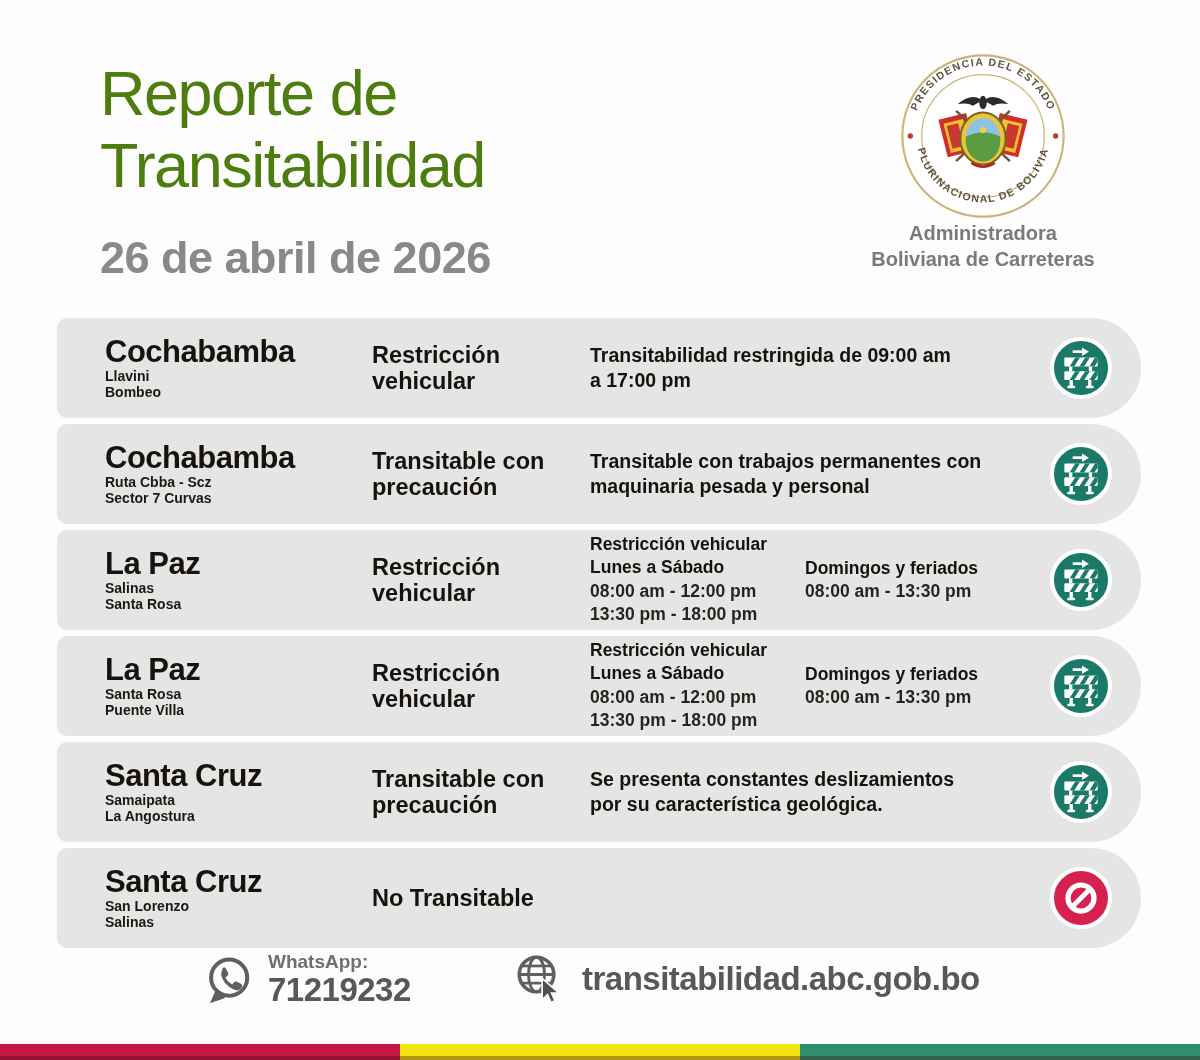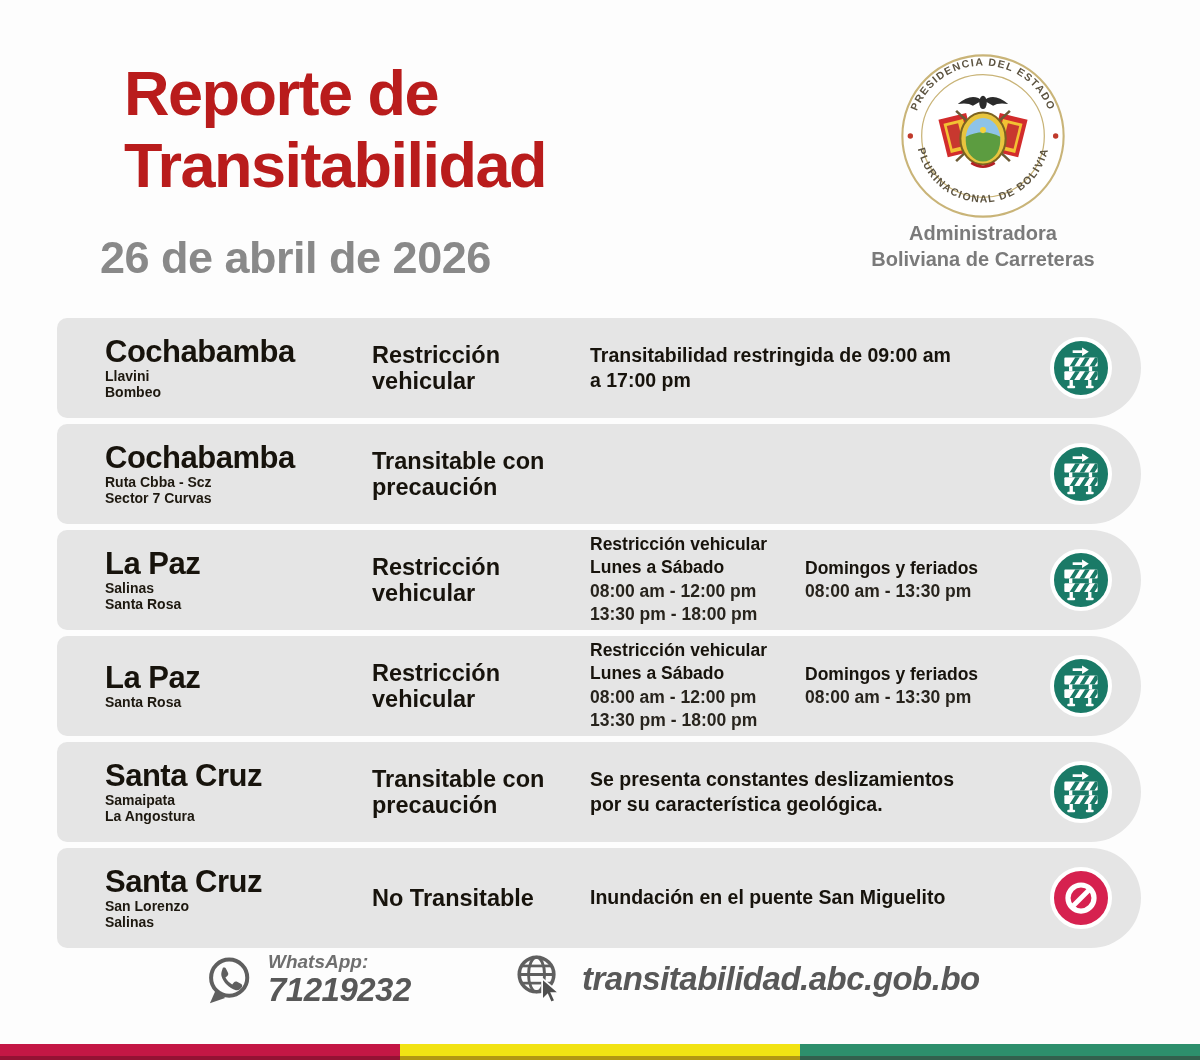--- a/index.html
+++ b/index.html
@@ -6,22 +6,22 @@
   html,body { background:#e9e9e9; }
   .page {
     position:relative; width:1200px; height:1060px; overflow:hidden;
     background:#fdfdfd;
     font-family:"Liberation Sans", sans-serif;
     margin:0 auto;
   }
   
   .title-block { position:absolute; left:100px; top:58px; }
   .title-line {
-    font-size:63px; font-weight:bold; color:#b91c1c;
-    line-height:1.14; letter-spacing:-1.5px;margin-left:24px;
+    font-size:63px; font-weight:normal; color:#4d7c0f;
+    line-height:1.14; letter-spacing:-1.5px;
   }
   .date-line {
     margin-top:30px; font-size:45px; font-weight:bold; color:#898989;
     letter-spacing:-0.5px;
   }
   .logo-block { position:absolute; left:858px; top:52px; width:250px; text-align:center; }
   .seal { display:block; margin:0 auto; }
   .sealtxt { font-size:12.5px; font-weight:bold; fill:#5c5340; letter-spacing:1.6px; }
   .org-name { font-size:20px; font-weight:bold; color:#7a7a7a; line-height:1.3; }
   
@@ -49,21 +49,21 @@
   .sched-time { font-weight:bold; opacity:.92; }
   .icon-circle {
     position:absolute; right:29px; top:50%; transform:translateY(-50%);
     width:62px; height:62px; border-radius:50%;
     border:4px solid #ffffff; display:flex; align-items:center; justify-content:center;
   }
   .icon-teal { background:#1a7a67; }
   .icon-red  { background:#d6214f; }
   .icon-circle svg { width:50px; height:50px; }
   
-  .footer-group { position:absolute; display:flex; align-items:center; gap:12px;font-style:italic; }
+  .footer-group { position:absolute; display:flex; align-items:center; gap:12px; }
   .fg-whatsapp { left:200px; top:952px; }
   .fg-web { left:512px; top:950px; }
   .footer-label { font-size:19px; font-weight:bold; color:#6f6f6f; line-height:1.1; }
   .footer-value { font-size:33px; font-weight:bold; color:#585858; line-height:1.05; letter-spacing:-0.5px; }
   
   .stripe { position:absolute; left:0; right:0; bottom:0; height:16px; display:flex; }
   .stripe span { flex:1; box-shadow:inset 0 -4px 0 rgba(60,10,20,0.35); }
   .stripe .s-red { background:#c41745; }
   .stripe .s-yellow { background:#f2e313; }
   .stripe .s-green { background:#2d8f6c; }
@@ -175,20 +175,22 @@
     </div>
 
     <div class="row">
       <div class="cell cell-region">
         <div class="region-name">Cochabamba</div>
         <div class="loc">Ruta Cbba - Scz</div>
         <div class="loc">Sector 7 Curvas</div>
       </div>
       <div class="cell cell-status">Transitable con
 precaución</div>
+      <div class="cell cell-desc">Transitable con trabajos permanentes con
+maquinaria pesada y personal</div>
       <div class="icon-circle icon-teal">
         <svg>
             <use href="#sym-barrier"></use>
           </svg>
       </div>
     </div>
 
     <div class="row">
       <div class="cell cell-region">
         <div class="region-name">La Paz</div>
@@ -211,20 +213,21 @@
         <svg>
             <use href="#sym-barrier"></use>
           </svg>
       </div>
     </div>
 
     <div class="row">
       <div class="cell cell-region">
         <div class="region-name">La Paz</div>
         <div class="loc">Santa Rosa</div>
+        <div class="loc">Puente Villa</div>
       </div>
       <div class="cell cell-status">Restricción
 vehicular</div>
       <div class="cell cell-sched">
         <div class="sched-line">Restricción vehicular</div>
         <div class="sched-line">Lunes a Sábado</div>
         <div class="sched-time">08:00 am - 12:00 pm</div>
         <div class="sched-time">13:30 pm - 18:00 pm</div>
       </div>
       <div class="cell cell-sched2">
@@ -255,21 +258,20 @@
       </div>
     </div>
 
     <div class="row">
       <div class="cell cell-region">
         <div class="region-name">Santa Cruz</div>
         <div class="loc">San Lorenzo</div>
         <div class="loc">Salinas</div>
       </div>
       <div class="cell cell-status">No Transitable</div>
-      <div class="cell cell-desc">Inundación en el puente San Miguelito</div>
       <div class="icon-circle icon-red">
         <svg>
             <use href="#sym-noentry"></use>
           </svg>
       </div>
     </div>
 
   </div>
 
   <div class="footer-group fg-whatsapp">

